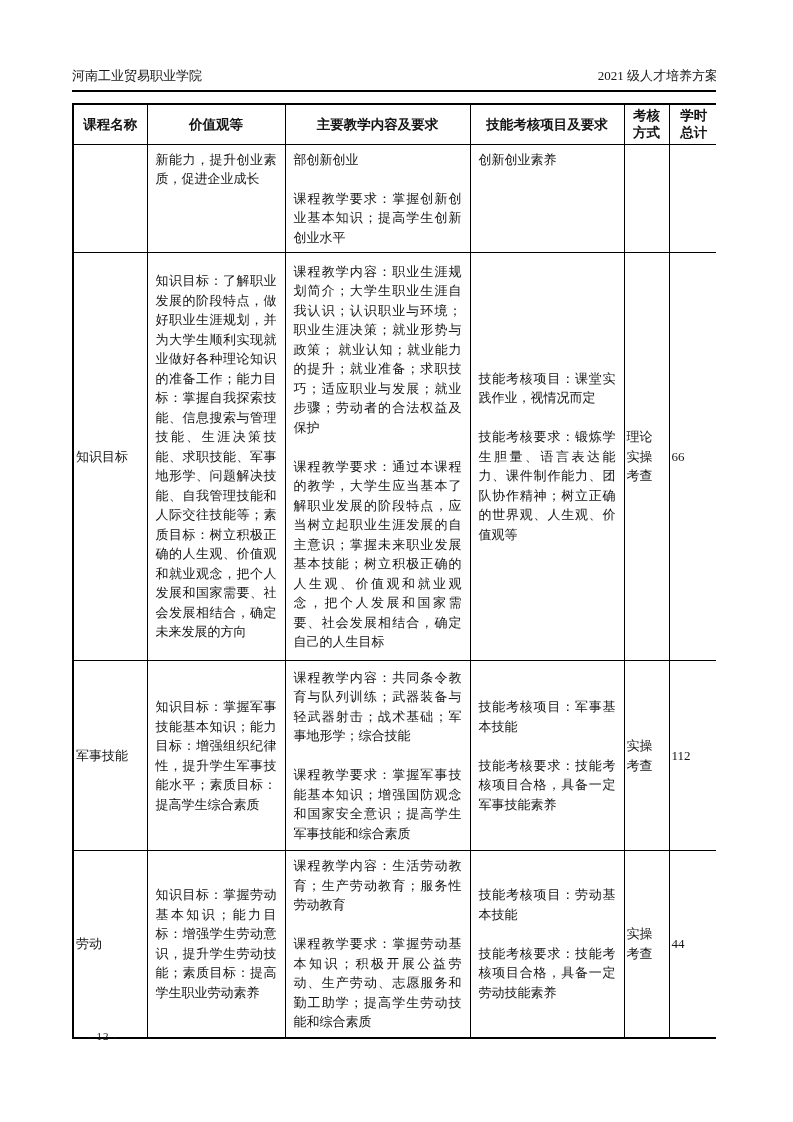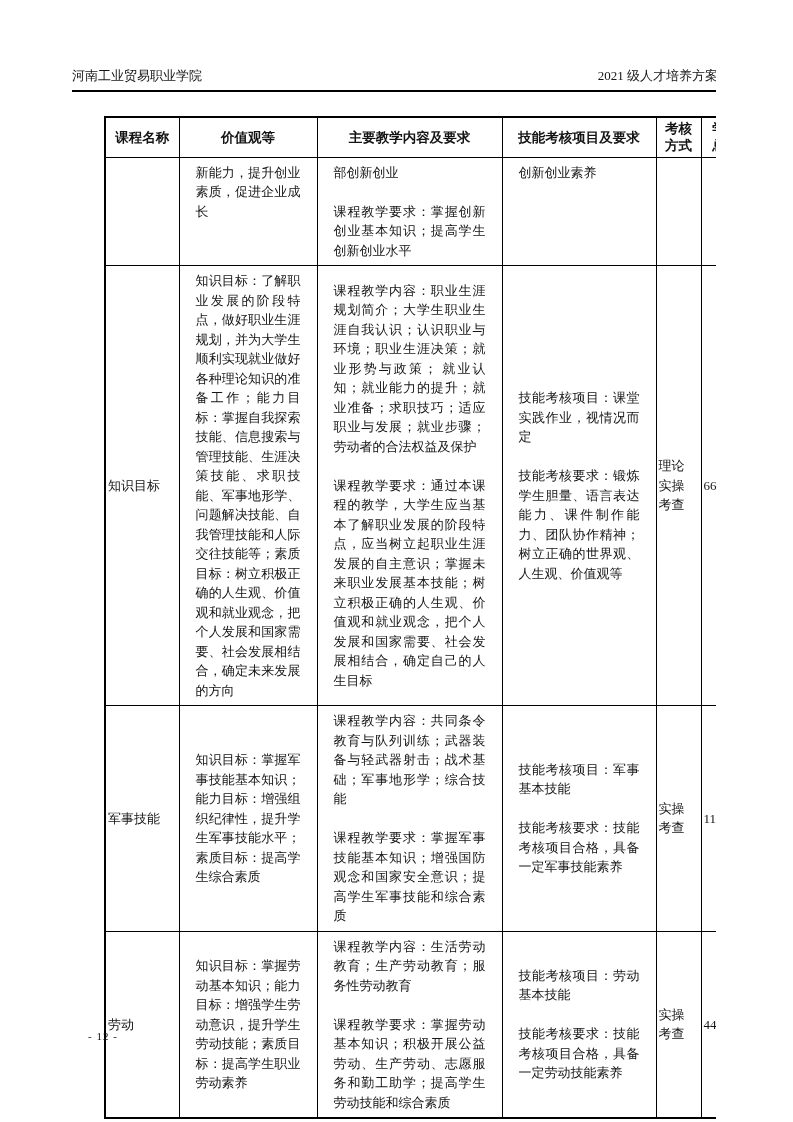--- a/index.html
+++ b/index.html
@@ -16,37 +16,36 @@
     position: absolute; left: 72px; top: 68px; width: 646px;
     display: flex; justify-content: space-between; align-items: flex-end;
     font-size: 13px; line-height: 16px;
   }
   .header-rule {
     position: absolute; left: 72px; top: 90px; width: 646px; height: 2px;
     background: #000;
   }
 
   table.course-table {
-    position: absolute; left: 72px; top: 116px; width: 646px;
+    position: absolute; left: 72px; top: 103px; width: 646px;
     border-collapse: collapse; table-layout: fixed;
     border: 2px solid #000;
-    margin-left: 32px;
   }
   .course-table th, .course-table td {
     border: 1px solid #000;
     vertical-align: middle;
     overflow: hidden;
   }
   .course-table th {
     font-size: 13.5px; font-weight: bold; text-align: center;
     line-height: 17px; padding: 2px 3px; height: 40px;
     white-space: pre-line;
   }
   .course-table td {
-    font-size: 13px; line-height: 19.5px; padding: 5px 16px;
+    font-size: 13px; line-height: 19.5px; padding: 5px 8px;
   }
   .course-table td.center { text-align: left; padding: 2px; }
   .course-table td.prewrap { white-space: pre-line; }
   .course-table td p {
     margin: 0; text-align: justify; text-justify: inter-ideograph;
   }
   .course-table td p + p { margin-top: 19.5px; }
 
   tbody tr:nth-child(1) { height: 92px; }
   tbody tr:nth-child(2) { height: 408px; }

